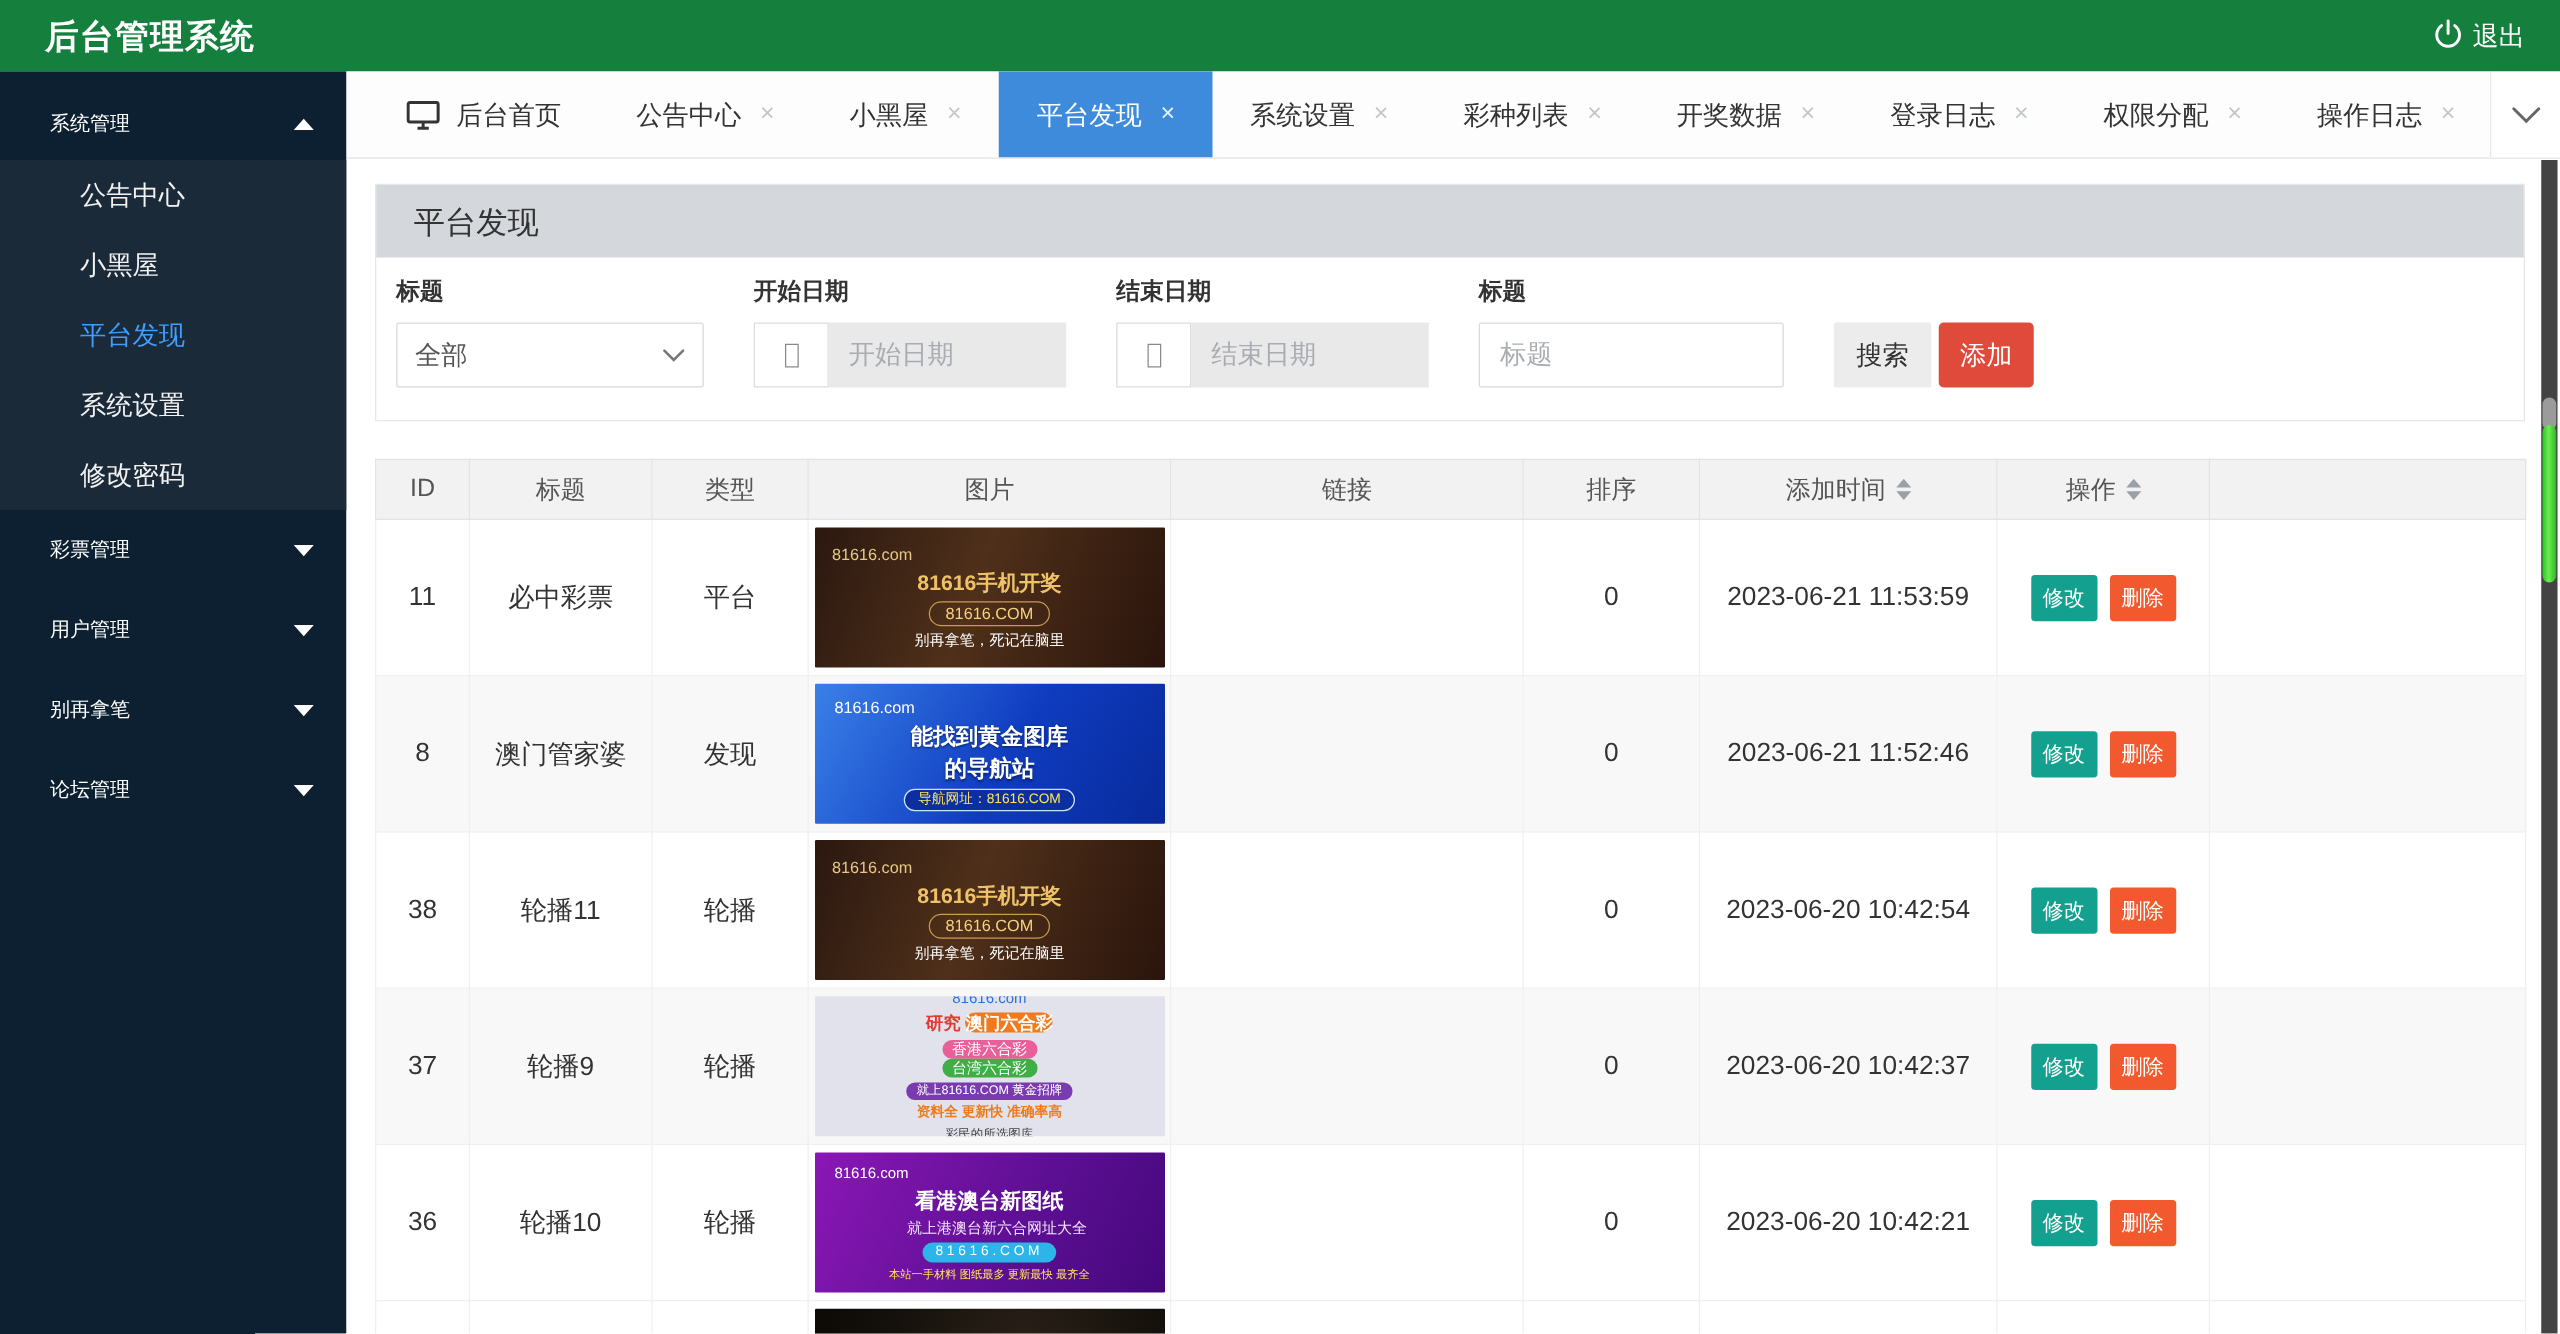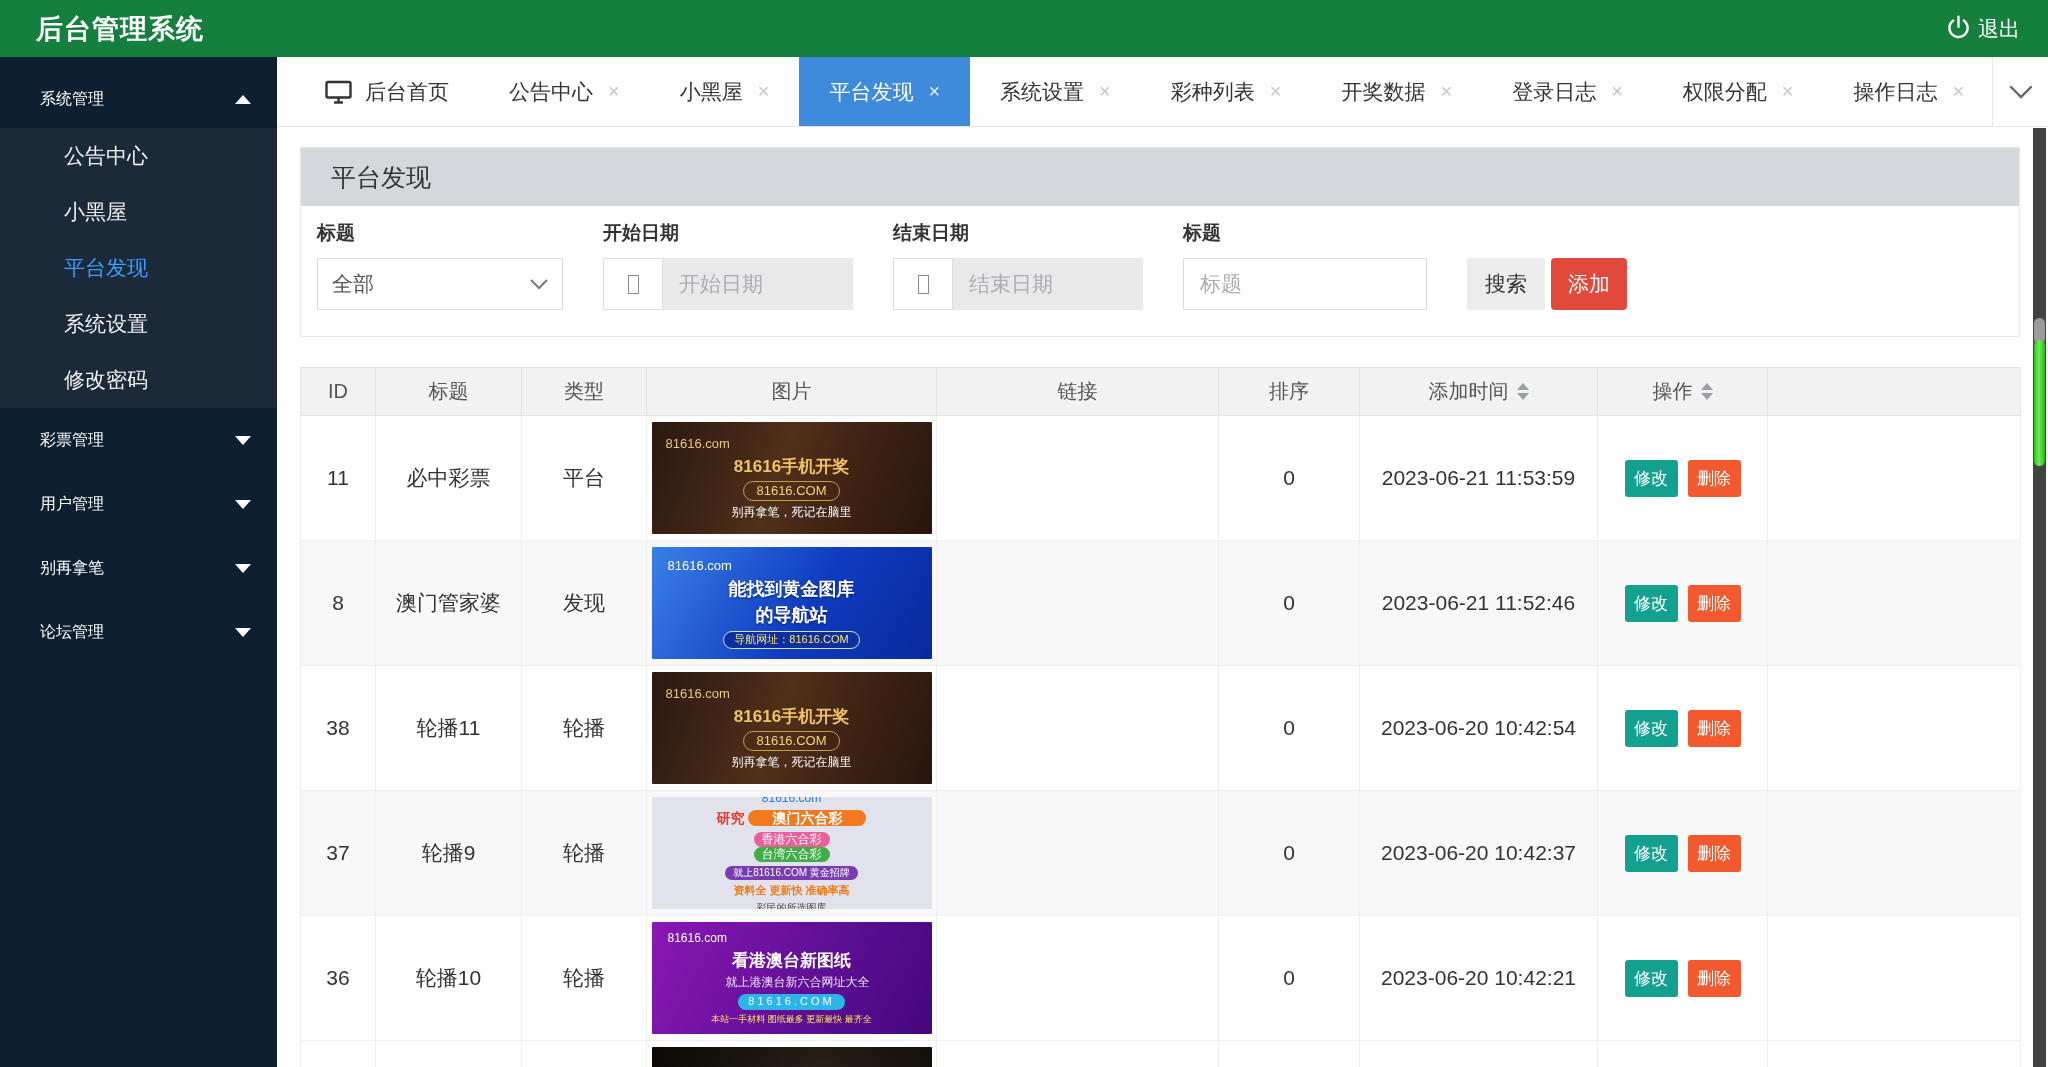--- a/index.html
+++ b/index.html
@@ -94,21 +94,21 @@
   .b-brown .l2 { color:#f4d27c; font-size:13px; border:1px solid #c89b4e; border-radius:10px; padding:1px 12px; }
   .b-brown .l3 { color:#fff; font-size:12px; }
   .b-blue { background:linear-gradient(120deg,#3a80e8 0%,#0f3cc0 55%,#082a9a 100%); }
   .b-blue .l0 { color:#fff; font-size:13px; align-self:flex-start; margin-left:16px; }
   .b-blue .l1, .b-blue .l2 { color:#fff; font-size:18px; font-weight:bold; text-shadow:0 1px 2px #052066; }
   .b-blue .l3 { color:#ffe45e; font-size:11px; border:1px solid #cfe0ff; background:#0b2f9e;
                 border-radius:9px; padding:1px 10px; }
   .b-light { background:#e2e2ec; }
   .b-light .l0 { color:#2f6fd8; font-size:12px; }
   .b-light .l1 { color:#e33b2f; font-size:14px; font-weight:bold; }
-  .b-light .l1 em { font-style:normal; background:#f07a1d; color:#fff; border-radius:8px; padding:0 24px; }
+  .b-light .l1 em { font-style:normal; background:#f07a1d; color:#fff; border-radius:8px; padding:0 0; }
   .b-light .l2 { font-size:12px; }
   .b-light .l2 .p1 { background:#e85f9a; color:#fff; border-radius:8px; padding:0 8px; }
   .b-light .l2 .p2 { background:#3fae46; color:#fff; border-radius:8px; padding:0 8px; }
   .b-light .l3 { background:#7a3bb0; color:#fff; font-size:10px; border-radius:7px; padding:1px 8px; }
   .b-light .l4 { color:#ef7b1a; font-size:11px; font-weight:bold; }
   .b-light .l5 { color:#444; font-size:10px; }
   .b-purple { background:linear-gradient(115deg,#8a17b5 0%,#5c0f93 60%,#45077c 100%); }
   .b-purple .l0 { color:#fff; font-size:12px; align-self:flex-start; margin-left:16px; }
   .b-purple .l1 { color:#fff; font-size:17px; font-weight:bold; }
   .b-purple .l2 { color:#f3e3ff; font-size:12px;margin-left:12px; }

